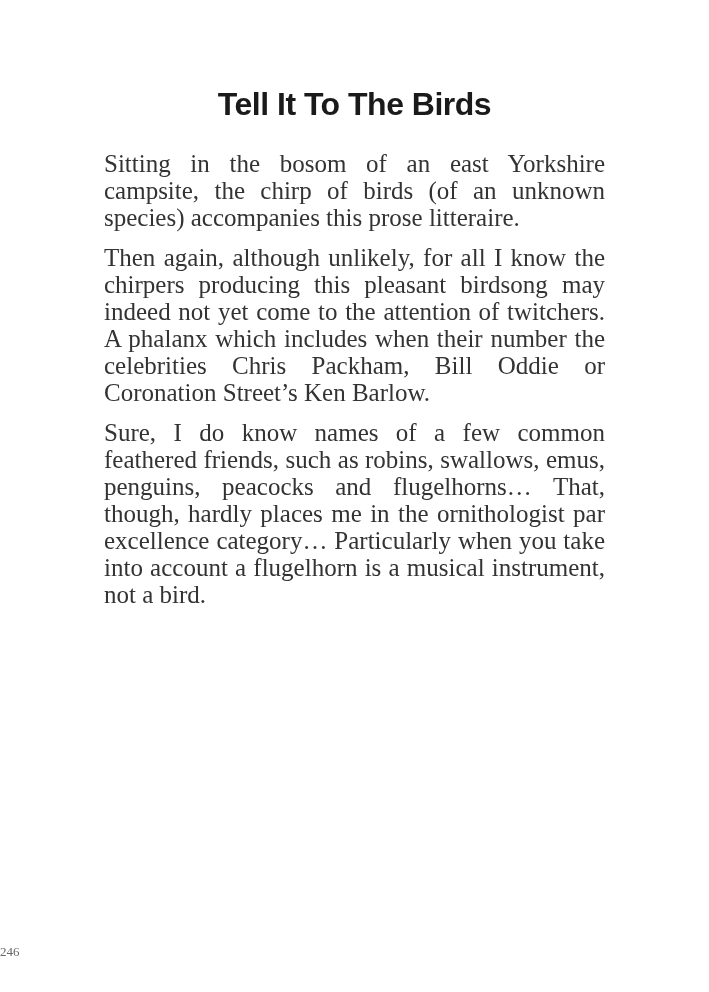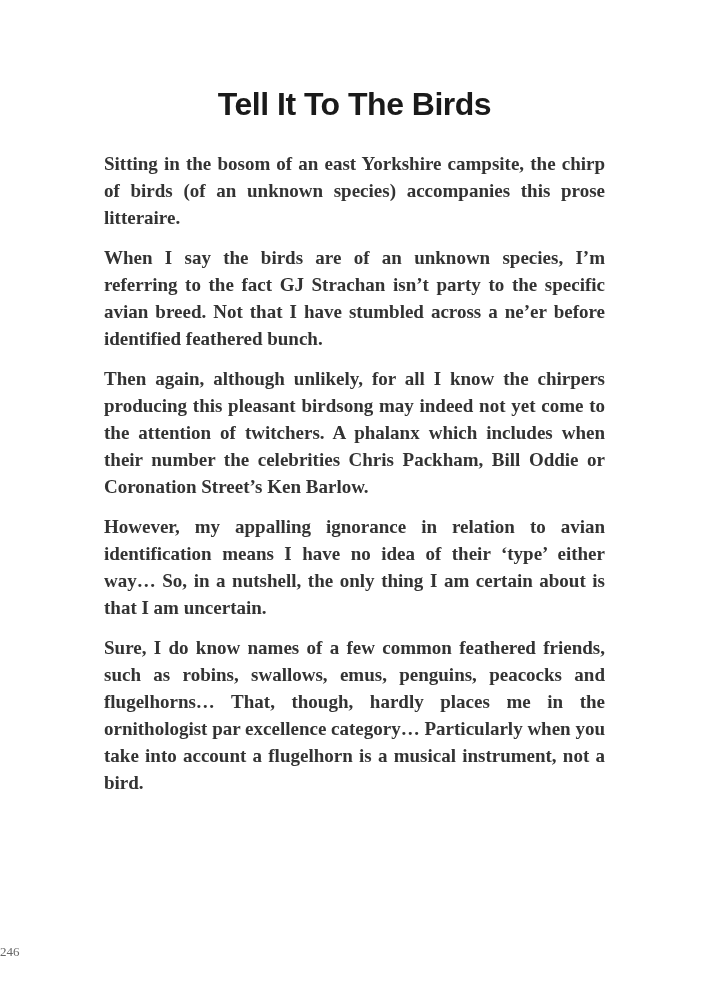--- a/index.html
+++ b/index.html
@@ -28,41 +28,38 @@
     color: var(--title-color, #1a1a1a);
   }
   .body-text {
     margin-top: 24px;
     margin-left: 104px;
     width: 501px;
     color: var(--text-color, #333333);
   }
   .body-text p {
     margin: 0 0 13px 0;
-    font-size: 19px;
+    font-size: 25px;
     line-height: 27px;
     text-align: justify;
     text-justify: inter-word;
-    font-weight: bold;
   }
   .page-number {
     position: absolute;
     left: 0;
     right: 0;
     top: 936px;
     font-size: 13px;
     color: var(--pagenum-color, #666666);
   }
 </style>
 </head>
 <body>
 
 <div class="page" style="--bg: #ffffff; --title-color: #1a1a1a; --text-color: #333333; --pagenum-color: #666666;">
   <h1 class="title">Tell It To The Birds</h1>
   <div class="body-text">
     <p>Sitting in the bosom of an east Yorkshire campsite, the chirp of birds (of an unknown species) accompanies this prose litteraire.</p>
-    <p>When I say the birds are of an unknown species, I’m referring to the fact GJ Strachan isn’t party to the specific avian breed. Not that I have stumbled across a ne’er before identified feathered bunch.</p>
     <p>Then again, although unlikely, for all I know the chirpers producing this pleasant birdsong may indeed not yet come to the attention of twitchers. A phalanx which includes when their number the celebrities Chris Packham, Bill Oddie or Coronation Street’s Ken Barlow.</p>
-    <p>However, my appalling ignorance in relation to avian identification means I have no idea of their ‘type’ either way… So, in a nutshell, the only thing I am certain about is that I am uncertain.</p>
     <p>Sure, I do know names of a few common feathered friends, such as robins, swallows, emus, penguins, peacocks and flugelhorns… That, though, hardly places me in the ornithologist par excellence category… Particularly when you take into account a flugelhorn is a musical instrument, not a bird.</p>
   </div>
   <div class="page-number">246</div>
 </div>
 
 </body></html>

